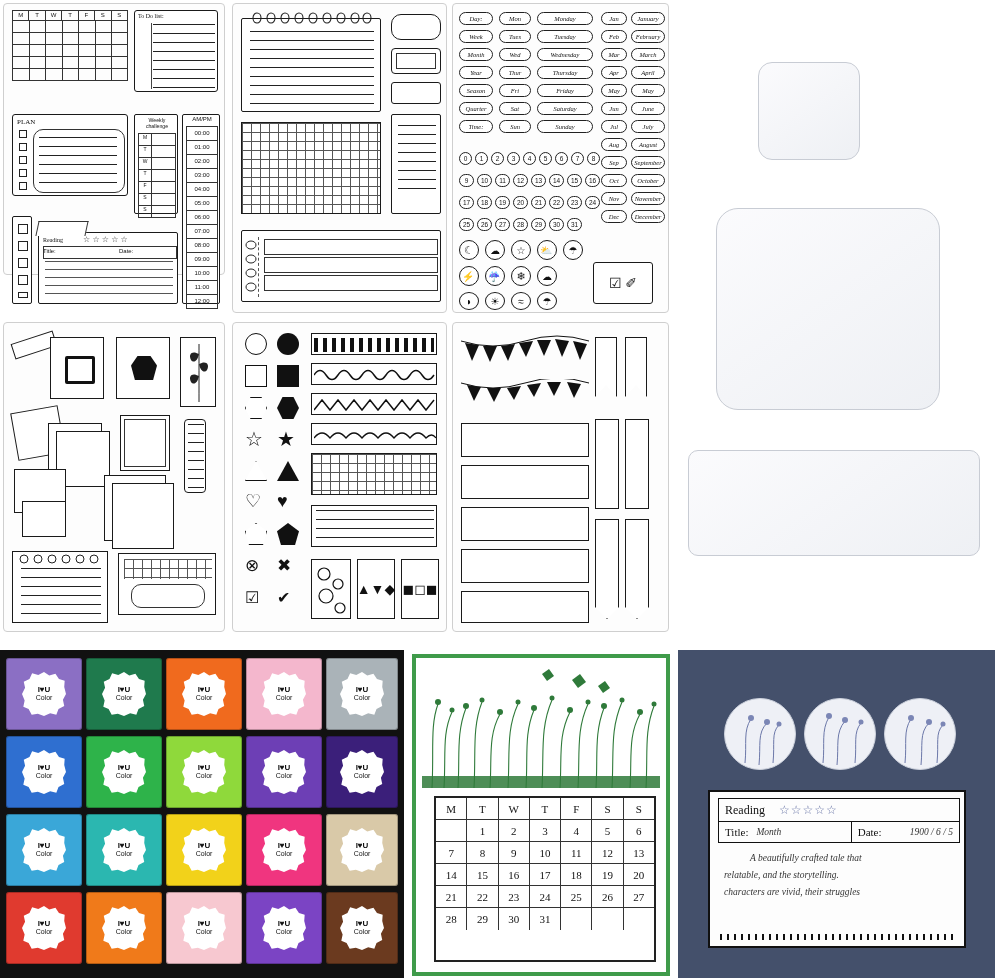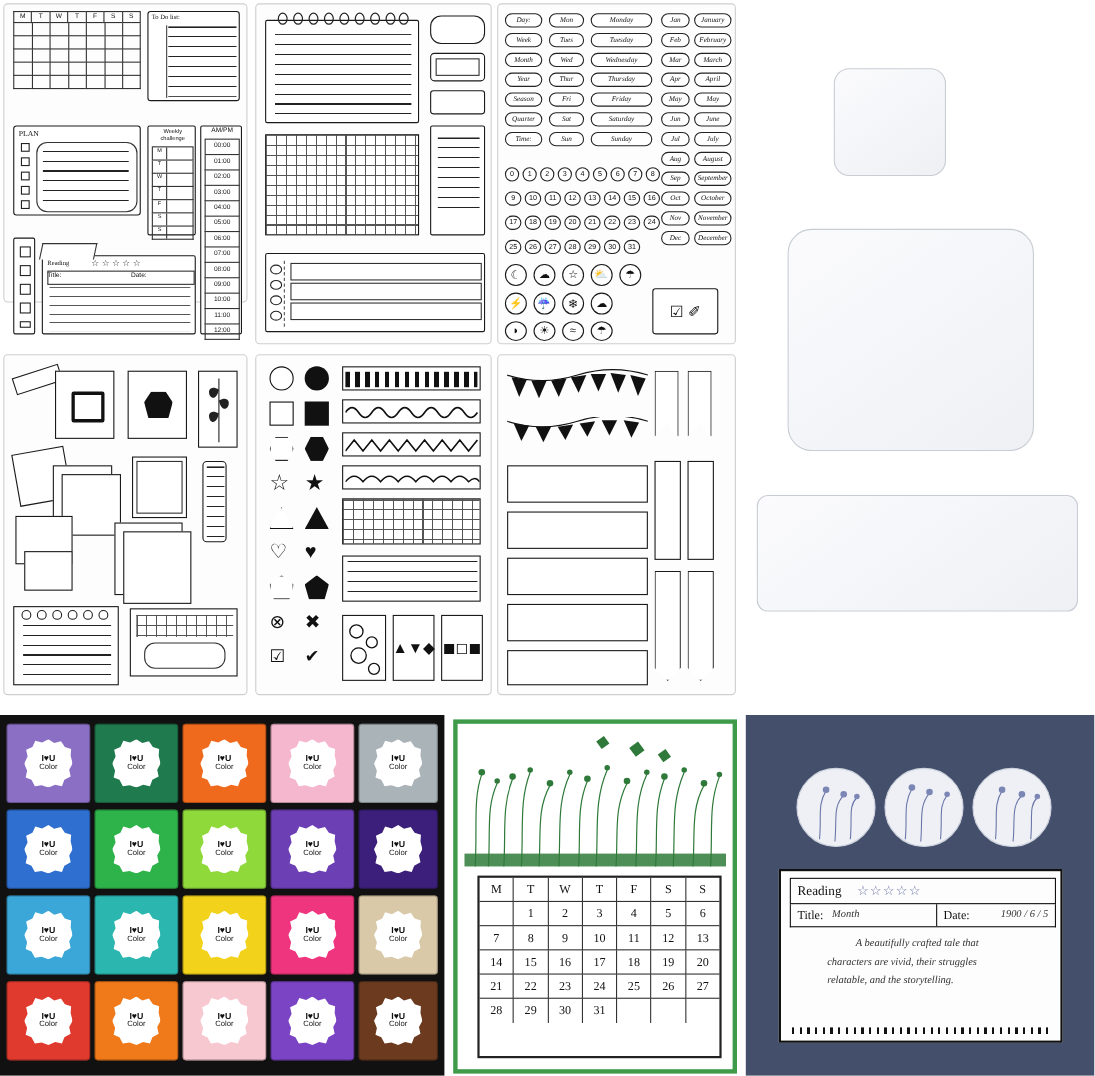--- a/index.html
+++ b/index.html
@@ -795,22 +795,22 @@
         <span style="font-size:12px;font-family:'Liberation Serif',serif;padding-left:6px;">Reading</span>
         <span class="star" style="margin-left:14px;">☆☆☆☆☆</span>
       </div>
       <div style="position:absolute;left:8px;top:30px;width:240px;height:20px;border:1.5px solid #111;border-top:none;display:flex;align-items:center;">
         <span style="font-size:11px;font-family:'Liberation Serif',serif;padding-left:6px;">Title:</span>
         <span class="hand" style="padding-left:8px;">Month</span>
         <span style="border-left:1.5px solid #111;height:20px;margin-left:auto;width:0;"></span>
         <span style="font-size:11px;font-family:'Liberation Serif',serif;padding-left:6px;width:52px;">Date:</span>
         <span class="hand" style="padding-right:6px;">1900 / 6 / 5</span>
       </div>
-      <div style="position:absolute;left:14px;top:58px;width:230px;margin-left:28px;">
+      <div style="position:absolute;left:14px;top:58px;width:230px;">
         <div class="hand" style="line-height:17px;padding-left:26px;">A beautifully crafted tale that</div>
+        <div class="hand" style="line-height:17px;">relatable, and the storytelling.</div>
         <div class="hand" style="line-height:17px;">characters are vivid, their struggles</div>
-        <div class="hand" style="line-height:17px;">relatable, and the storytelling.</div>
       </div>
       <div style="position:absolute;left:10px;bottom:6px;width:236px;height:6px;background-image:repeating-linear-gradient(to right,#111 0 2px,transparent 2px 7px);"></div>
     </div>
   </div>
 
 </div>
 
 </body></html>

